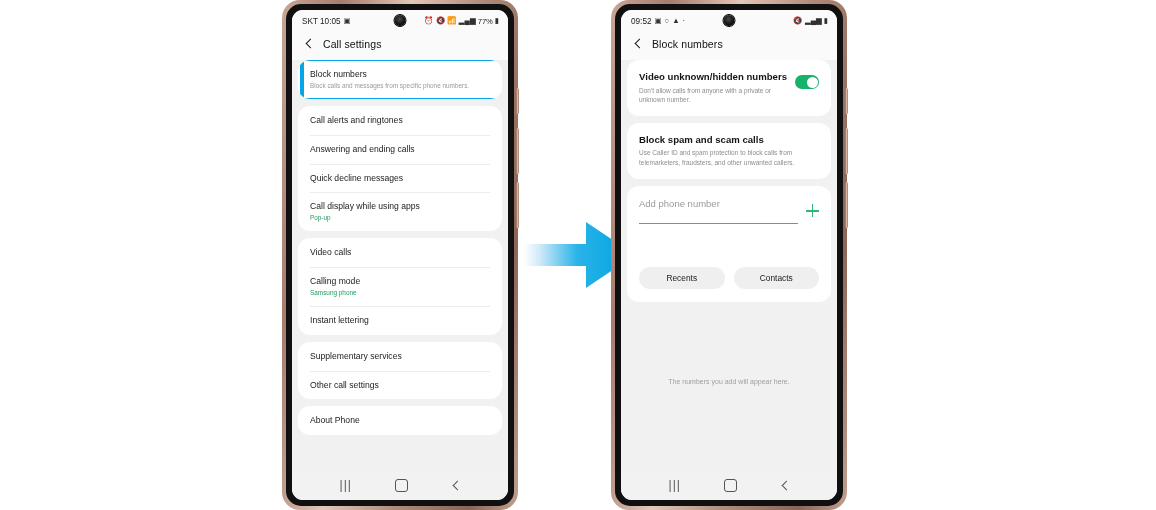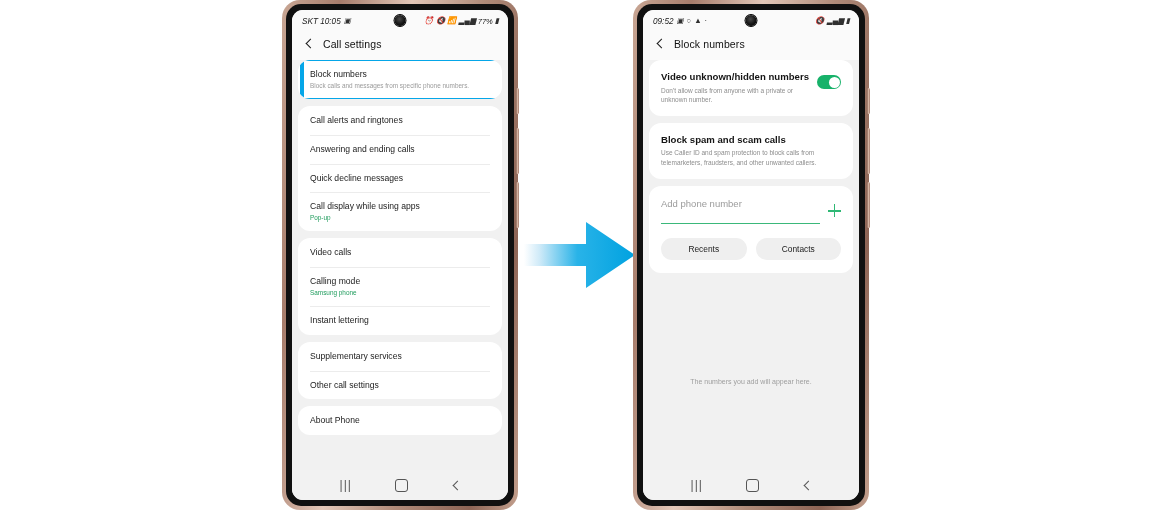--- a/index.html
+++ b/index.html
@@ -13,21 +13,21 @@
   .stage{position:absolute;inset:0;}
 
   
   .phone{
     position:absolute;
     top:0;
     width:236px;height:510px;
     box-sizing:border-box;
   }
   .phone.left{left:282px;}
-  .phone.right{left:633px;}
+  .phone.right{left:611px;}
 
   .frame{
     position:absolute;inset:0;
     border-radius:18px;
     background:linear-gradient(100deg,#c9a795 0%,#a77d6c 18%,#e3c7b8 40%,#b08b79 62%,#8d6455 85%,#c3a08e 100%);
     padding:3px;
     box-sizing:border-box;
   }
   .frame-inner{
     position:absolute;
@@ -56,21 +56,20 @@
   .side-btn.b3{top:182px;height:46px;}
 
   
   .statusbar{
     height:22px;
     display:flex;align-items:center;justify-content:space-between;
     padding:0 9px 0 10px;
     font-size:8.2px;color:#202020;
     background:#fafafa;
     position:relative;
-    font-style:italic;
   }
   .sb-left{display:flex;align-items:center;gap:3px;white-space:nowrap;}
   .sb-right{display:flex;align-items:center;gap:2px;white-space:nowrap;font-size:7.6px;}
   .sb-ico{display:inline-block;line-height:1;font-size:7.5px;color:#303030;}
   .punch{
     position:absolute;left:50%;top:5px;transform:translateX(-50%);
     width:11px;height:11px;border-radius:50%;
     background:radial-gradient(circle at 45% 38%,#4a4a4a 0%,#141414 55%,#000 100%);
     box-shadow:0 0 0 1px #000;
   }
@@ -175,21 +174,21 @@
   }
   .plus-ico::before,.plus-ico::after{
     content:"";position:absolute;background:#2fb875;
   }
   .plus-ico::before{left:0;top:5.8px;width:13px;height:1.5px;}
   .plus-ico::after{top:0;left:5.8px;height:13px;width:1.5px;}
 
   .pill-row{display:flex;gap:9px;margin-top:14px;}
   .pill{
     flex:1;text-align:center;background:#efefef;border-radius:13px;
-    padding:6px 0;font-size:8.4px;color:#222;
+    padding:6px 0;font-size:8.4px;color:#222;margin-top:29px;
   }
 
   .emptystate{
     position:absolute;left:0;right:0;top:305px;text-align:center;
   }
   .empty-title{font-size:9.6px;color:#535353;}
   .empty-sub{font-size:7px;color:#9e9e9e;margin-top:13px;}
 
   
   .arrow{

